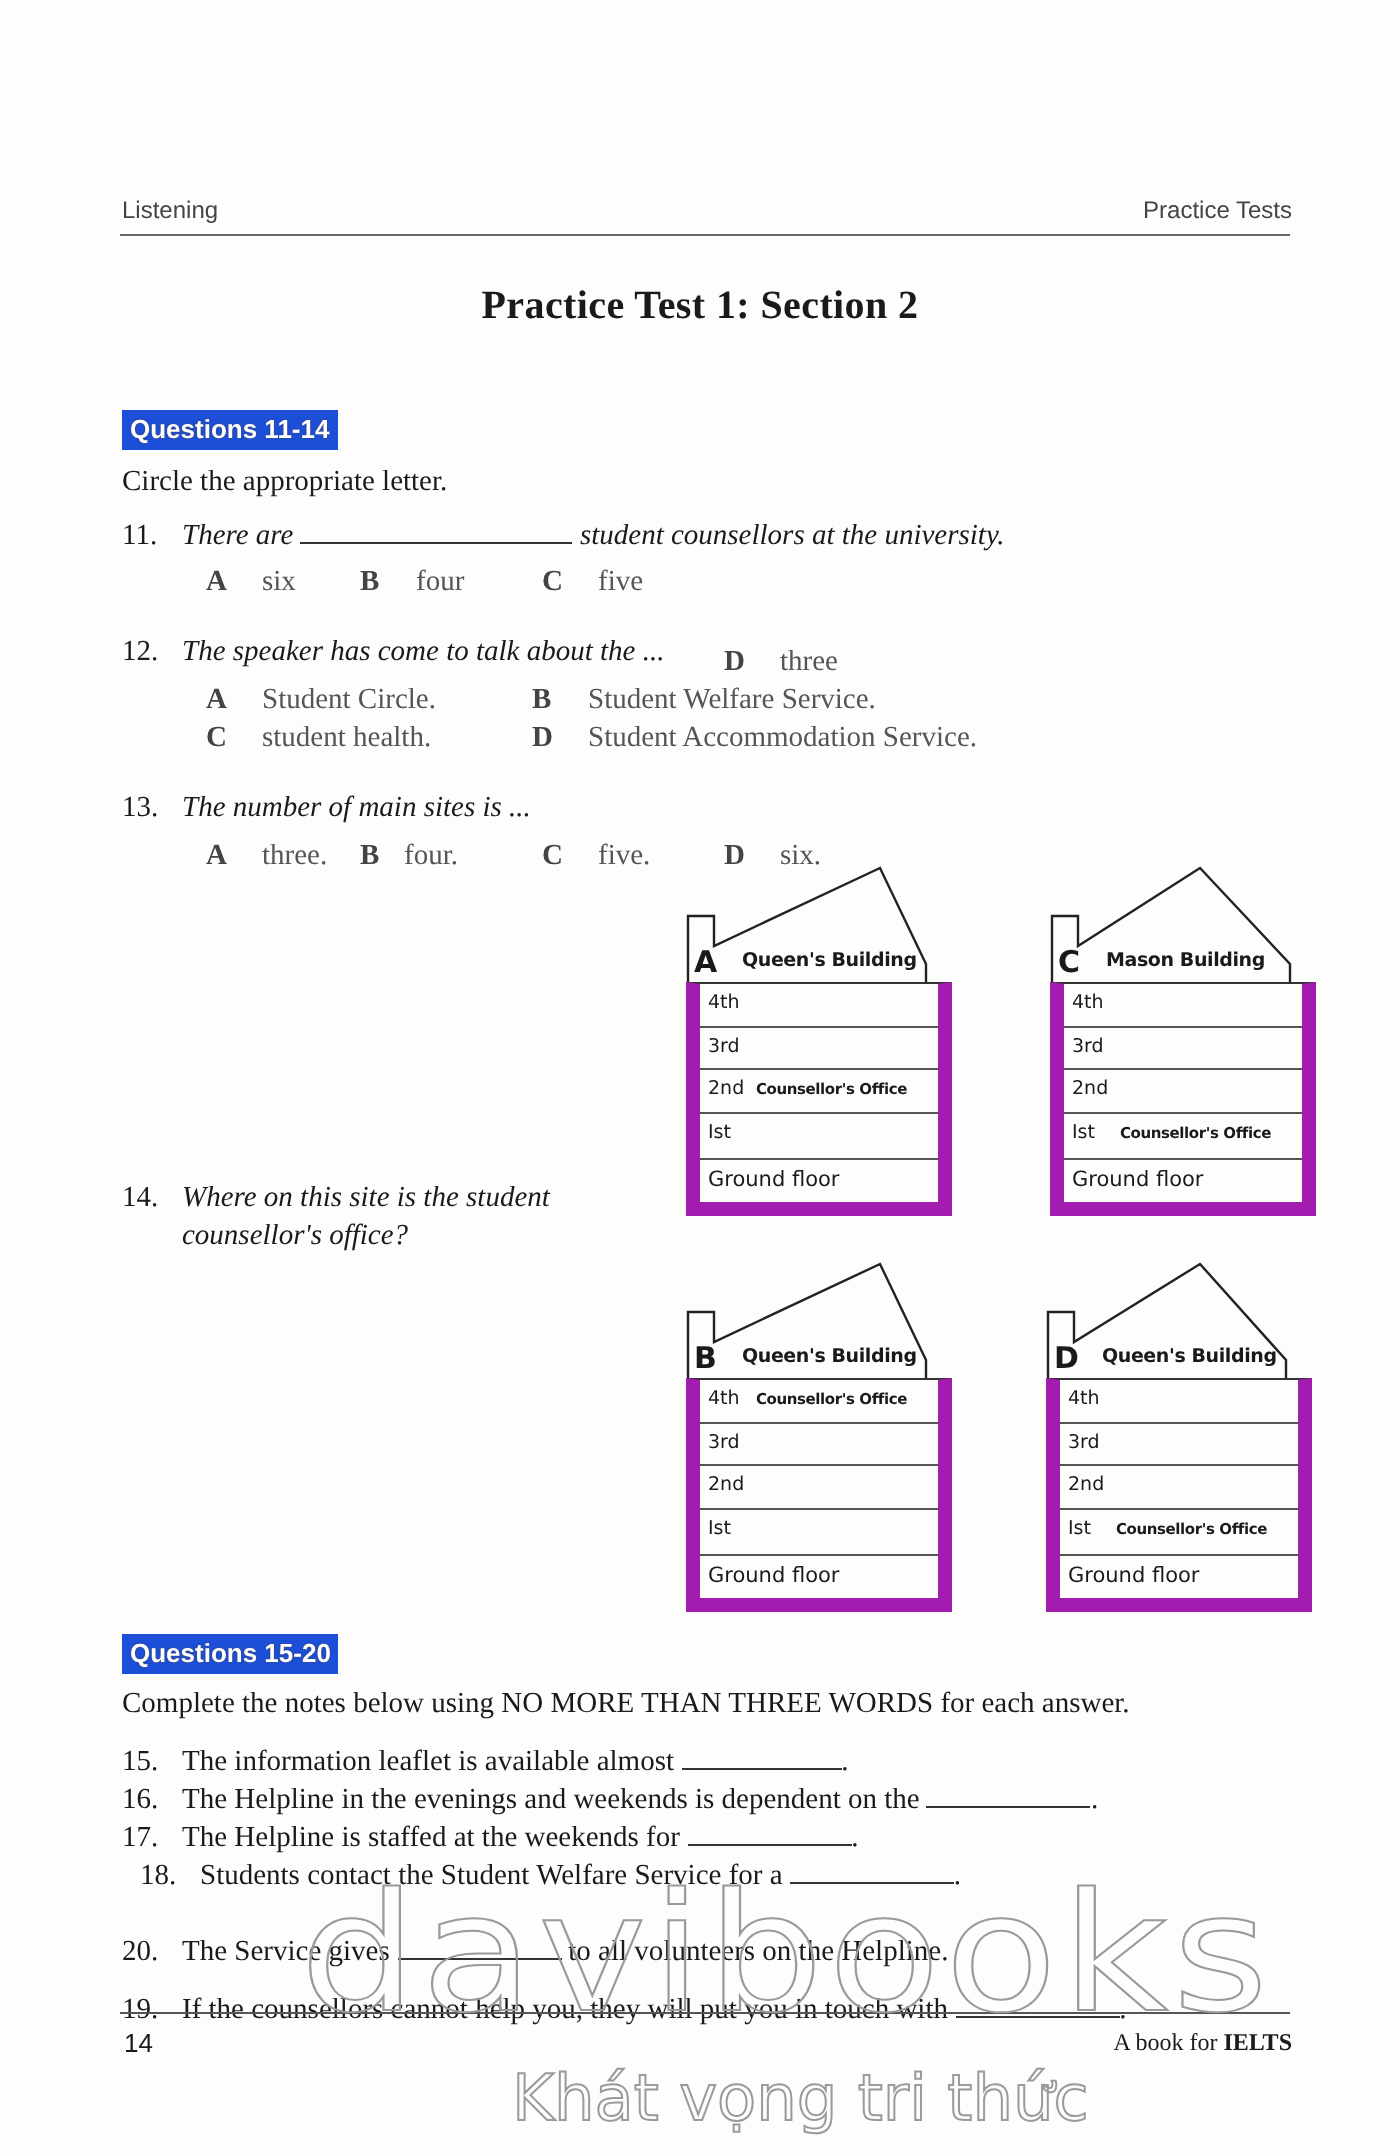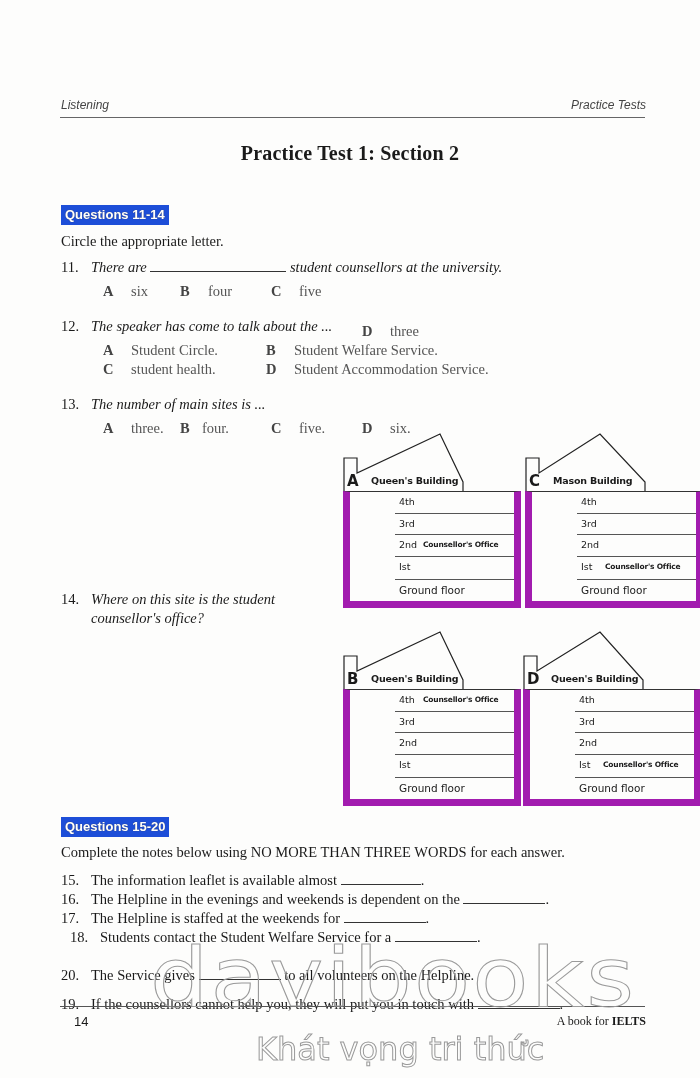--- a/index.html
+++ b/index.html
@@ -1,40 +1,40 @@
 <!DOCTYPE html>
 <html><head>
 <meta charset="utf-8">
 <style>
   html, body { margin:0; padding:0; }
   body { width:700px; height:1078px; background:#fdfdfc; position:relative; overflow:hidden; font-family:"Liberation Serif", serif; color:#1a1a1a; }
   .abs { position:absolute; }
-  .running-head { top:98px; font-family:"Liberation Sans", sans-serif; font-size:12px; color:#444;font-style:italic; }
+  .running-head { top:98px; font-family:"Liberation Sans", sans-serif; font-size:12px; color:#444; }
   .head-rule { left:60px; width:585px; top:117px; height:0; border-top:1px solid #666; }
   .title { top:142px; left:0; width:700px; text-align:center; font-size:20px; font-weight:bold; font-family:"Liberation Serif", serif; letter-spacing:0.2px; }
   .qbadge { background:#1d4ed8; color:#fff; font-family:"Liberation Sans", sans-serif; font-weight:bold; font-size:13px; padding:2px 4px 2px 4px; line-height:16px; text-shadow:0 0 1px #444; }
   .instr { font-size:14.5px; }
   .qline { font-size:14.5px; white-space:nowrap; }
   .qnum { display:inline-block; width:30px; }
   .qtext { font-style:italic; }
   .blank { display:inline-block; border-bottom:1px solid #333; vertical-align:baseline; height:12px; }
   .opt { position:absolute; font-size:14.5px; color:#555; white-space:nowrap; }
   .opt .ol { font-weight:bold; color:#444; display:inline-block; width:28px; }
   .bld { position:absolute; width:124px; }
   .bld svg { position:absolute; left:0; top:0; }
   .bld-header { position:absolute; left:0; top:0; width:124px; height:20px; font-family:"DejaVu Sans", sans-serif; }
   .bld-letter { position:absolute; left:4px; top:0; font-weight:bold; font-size:15px; line-height:20px; }
   .bld-name { position:absolute; left:28px; top:3px; font-weight:bold; font-size:9.5px; line-height:14px; letter-spacing:-0.2px; }
-  .floors { position:absolute; left:0; width:119px; border:7px solid #a21caf; border-top:1px solid #333;padding-left:45px; }
+  .floors { position:absolute; left:0; width:119px; border:7px solid #a21caf; border-top:1px solid #333; }
   .floor { height:20.5px; border-bottom:1px solid #555; font-family:"DejaVu Sans", sans-serif; font-size:9.5px; line-height:20px; padding-left:4px; position:relative; white-space:nowrap; }
   .floor:last-child { border-bottom:none; }
   .floor.ground { font-size:10.5px; }
   .office { position:absolute; left:28px; top:0; font-weight:bold; font-size:7.5px; letter-spacing:-0.2px; }
   .foot-rule { left:60px; width:585px; top:1006px; border-top:1px solid #555; }
-  .pagenum { left:62px; top:1014px; font-family:"Liberation Sans", sans-serif; font-size:13px;margin-left:12px; }
+  .pagenum { left:62px; top:1014px; font-family:"Liberation Sans", sans-serif; font-size:13px; }
   .bookname { right:54px; top:1014px; font-size:12px; }
   .bookname b { font-weight:bold; }
   .wm1 { left:150px; top:930px; font-family:"DejaVu Sans", sans-serif; font-size:82px; color:transparent; -webkit-text-stroke:1px #9a9a9a; letter-spacing:2px; transform:scaleX(1.12); transform-origin:left top; }
   .wm2 { left:256px; top:1030px; font-family:"DejaVu Sans", sans-serif; font-size:32px; color:transparent; -webkit-text-stroke:1px #9a9a9a; }
 </style>
 </head>
 <body>
 
 <div class="abs running-head" style="left:61px;">Listening</div>
 <div class="abs running-head" style="right:54px;">Practice Tests</div>

